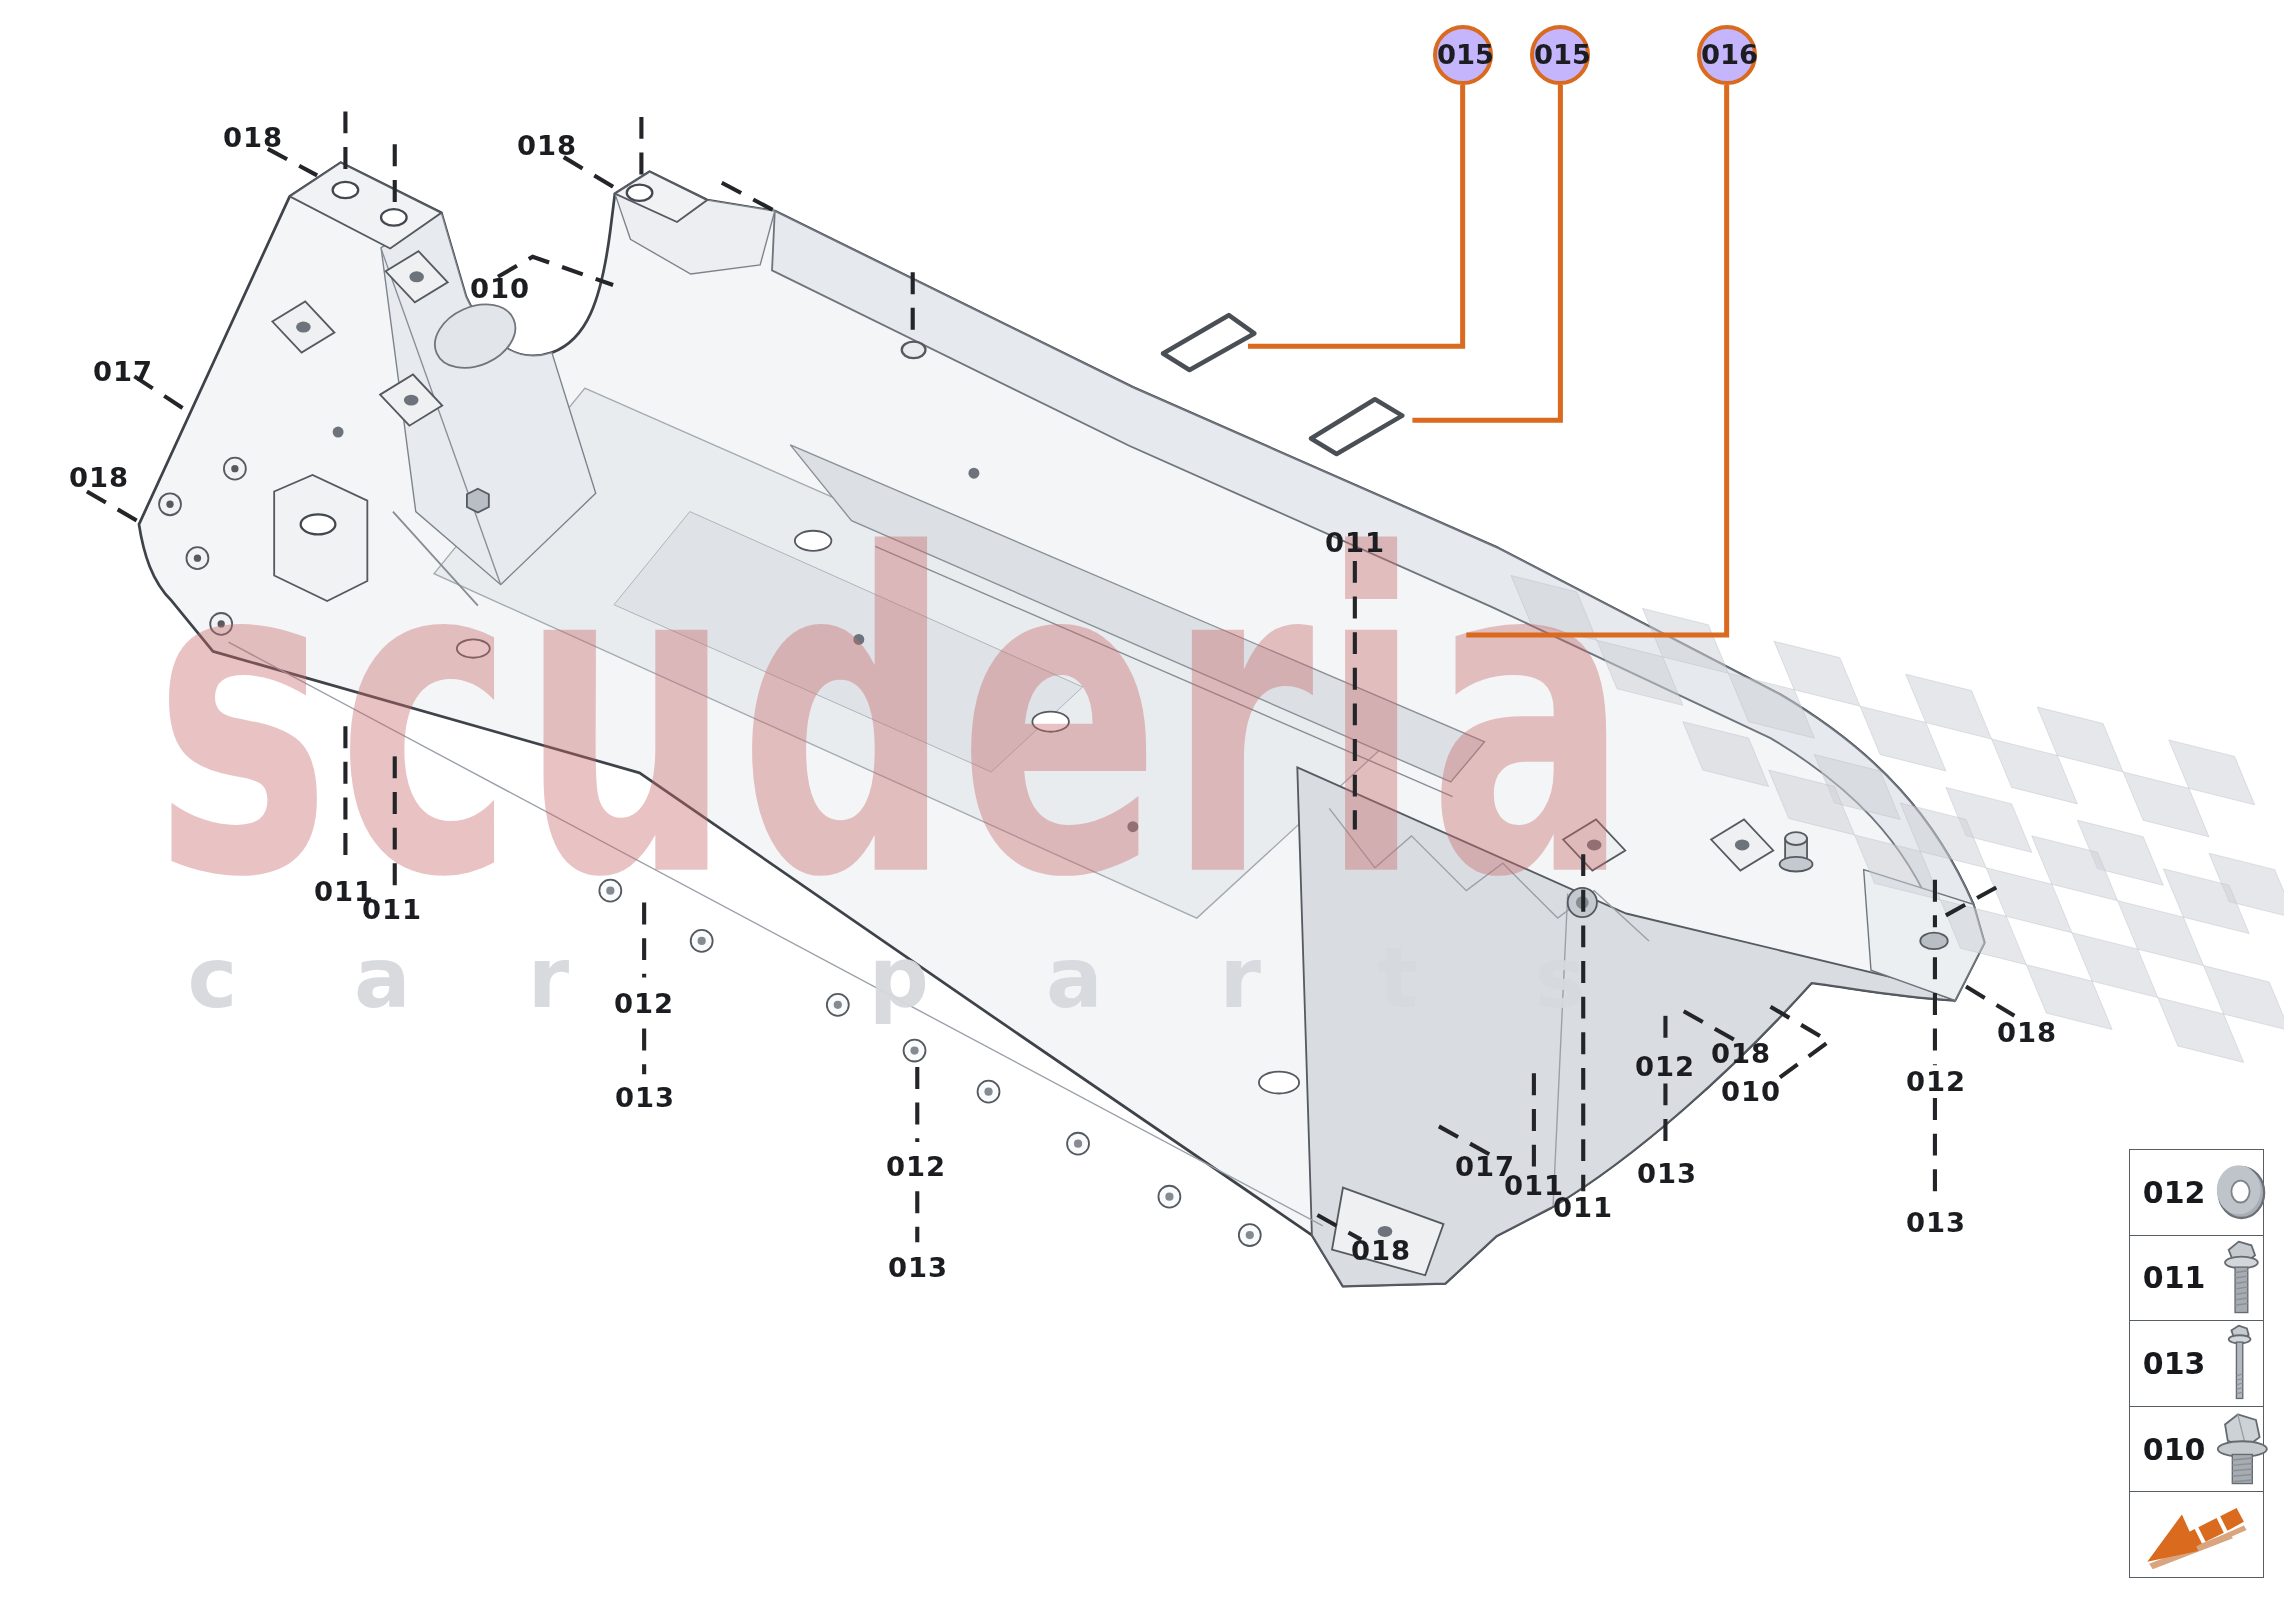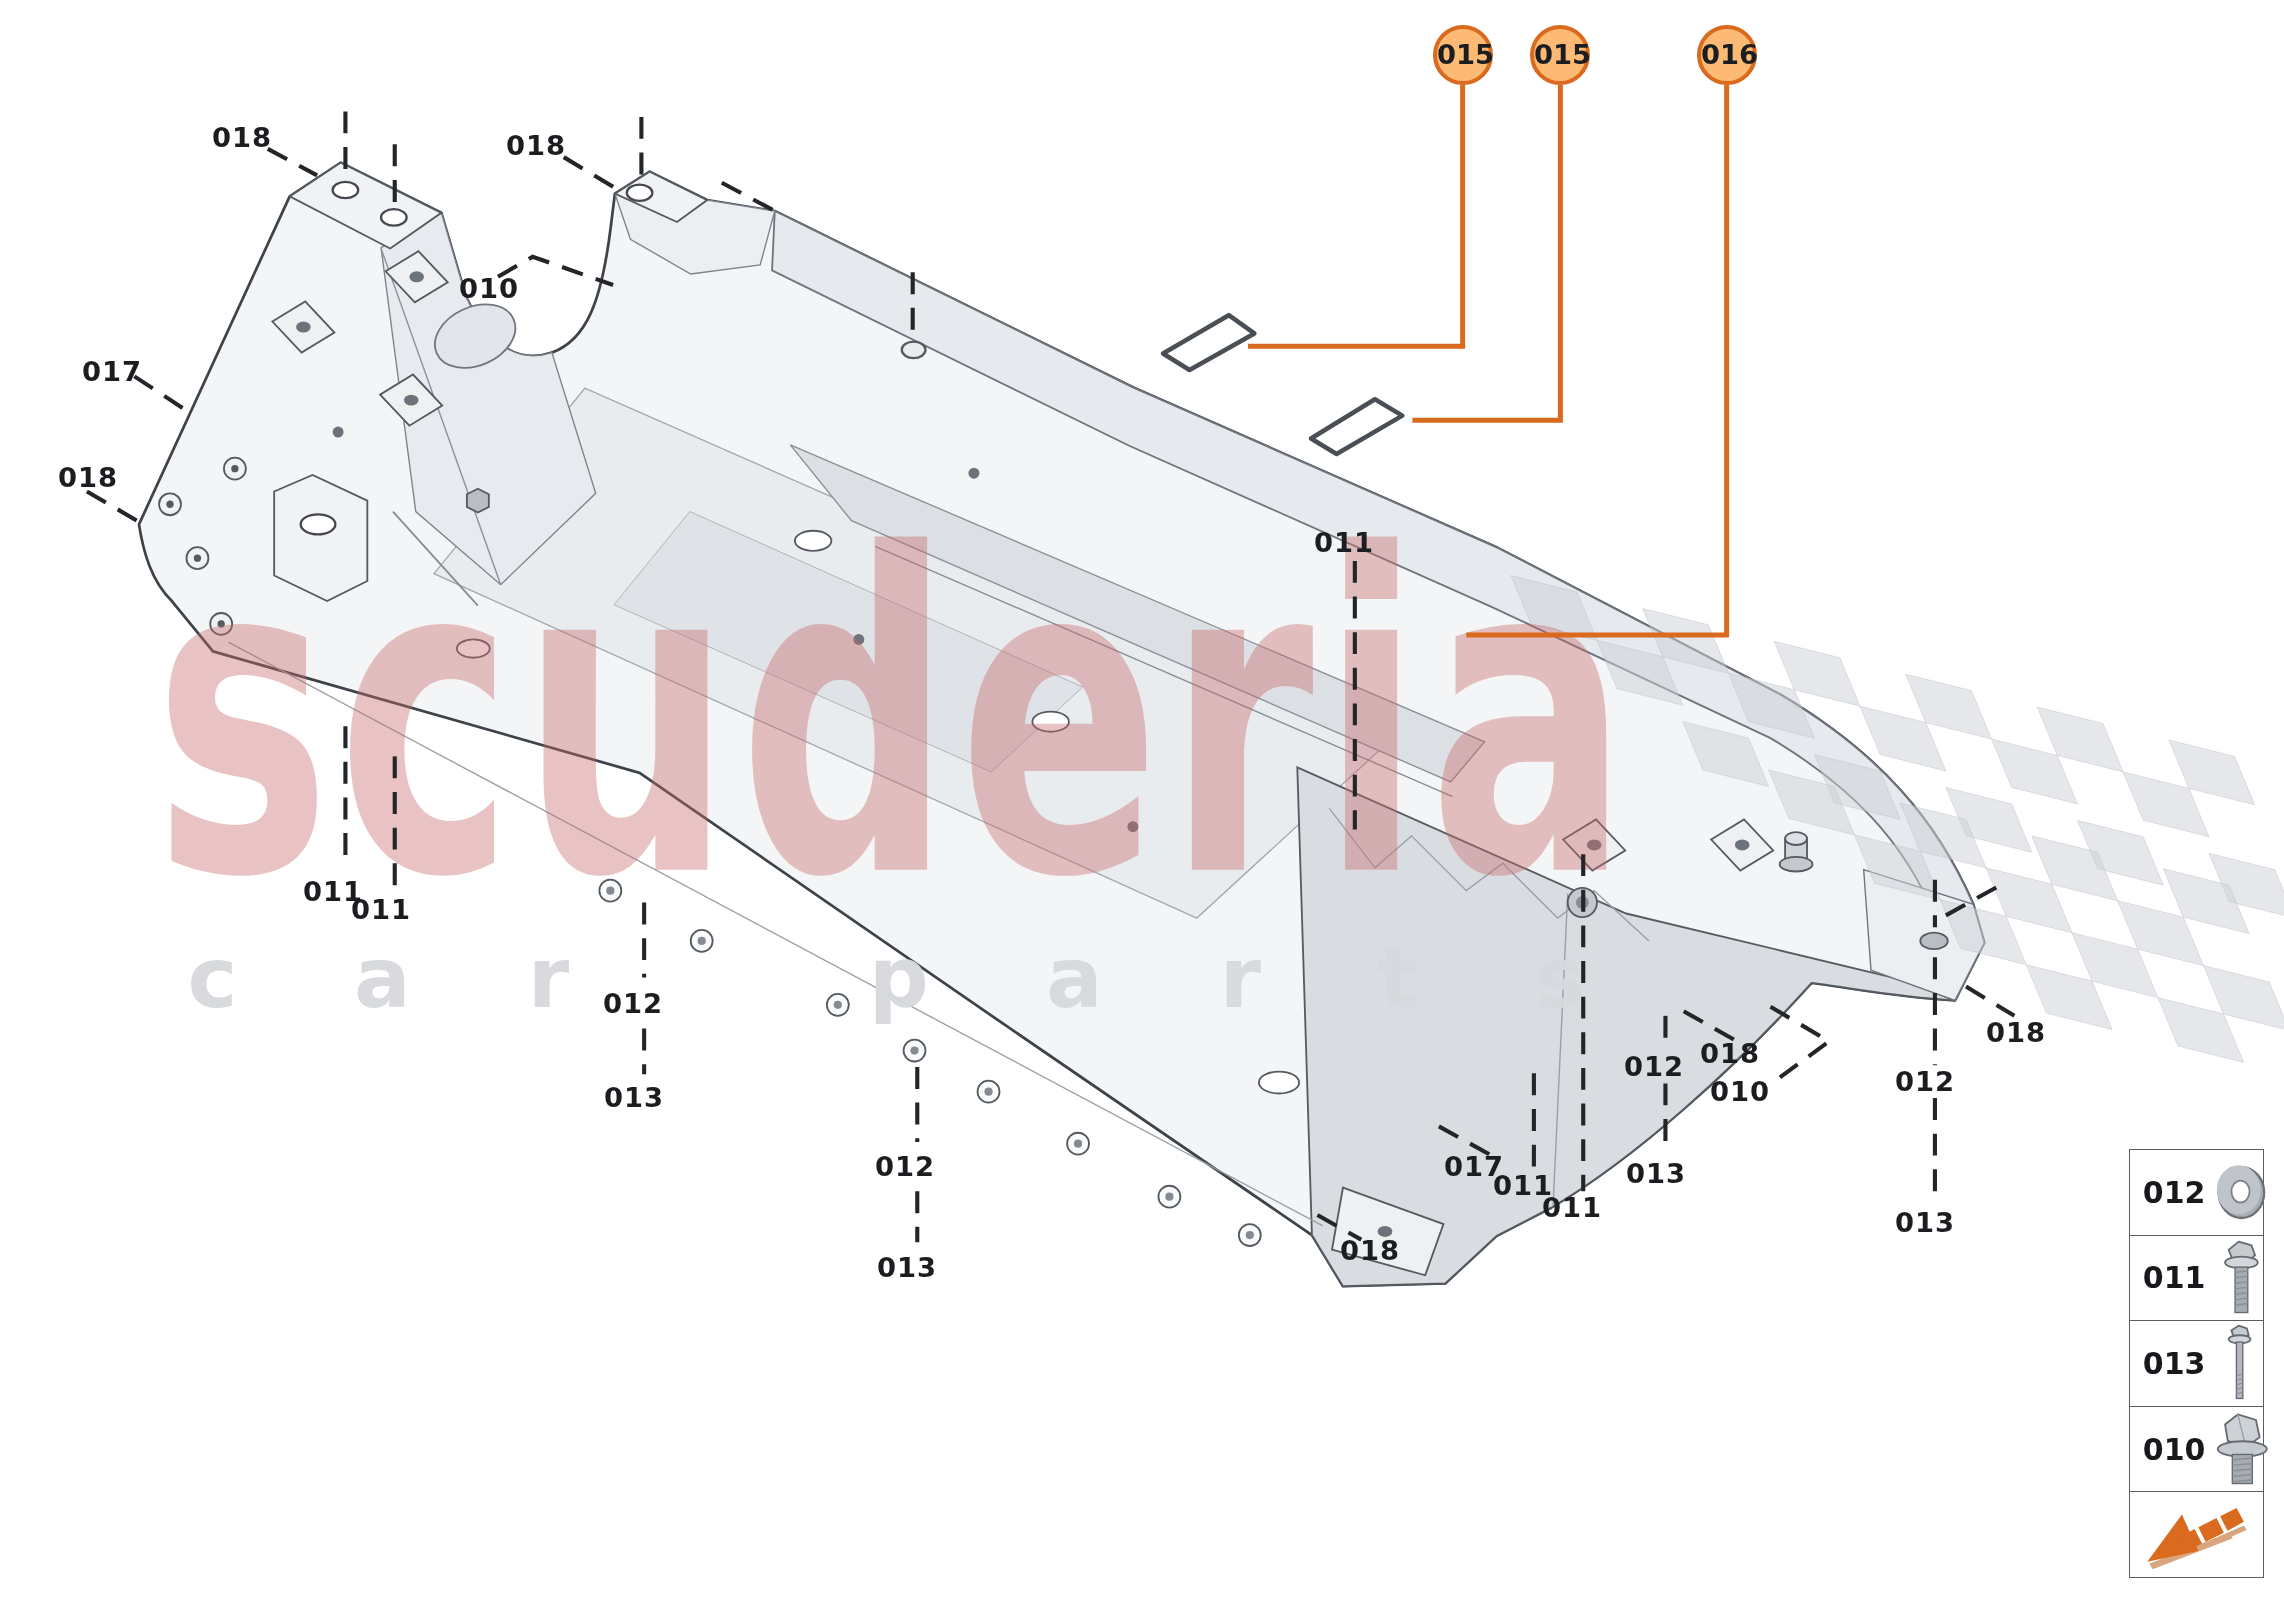--- a/index.html
+++ b/index.html
@@ -2,26 +2,26 @@
 <html style="font-size:14.6px"><head>
 <meta charset="utf-8">
 <style>
   html,body{margin:0;padding:0;background:#ffffff;}
   #stage{
     position:relative;width:2284px;height:1616px;background:#ffffff;overflow:hidden;
     font-family:"DejaVu Sans","Liberation Sans",sans-serif;
   }
   #diagram-svg{position:absolute;left:0;top:0;z-index:1;}
   .part-label{
-    position:absolute;width:82px;height:31px;line-height:31px;text-align:left;
+    position:absolute;width:82px;height:31px;line-height:31px;text-align:center;
     font-size:27.4px;font-weight:bold;color:#1b1d20;letter-spacing:0.9px;z-index:4;
   }
   .callout-circle{
     position:absolute;width:60px;height:60px;box-sizing:border-box;border-radius:50%;
-    background:#fdba74;text-align:center;line-height:51px;font-size:27.4px;font-weight:bold;
+    background:#c4b5fd;text-align:center;line-height:51px;font-size:27.4px;font-weight:bold;
     color:#1b1d20;z-index:4;
   }
   #legend{
     position:absolute;left:2129px;top:1149px;width:135px;height:429px;box-sizing:border-box;
     border:1.8px solid #595e64;background:#ffffff;display:flex;flex-direction:column;z-index:4;
   }
   .legend-row{
     flex:1;display:flex;align-items:center;border-bottom:1.8px solid #595e64;
     padding:0 5.5px 0 12.8px;box-sizing:border-box;
   }

